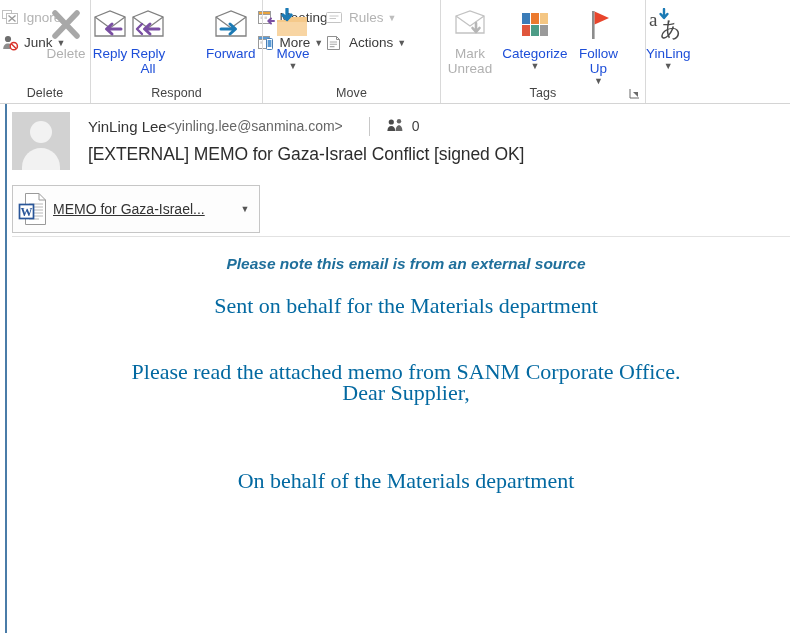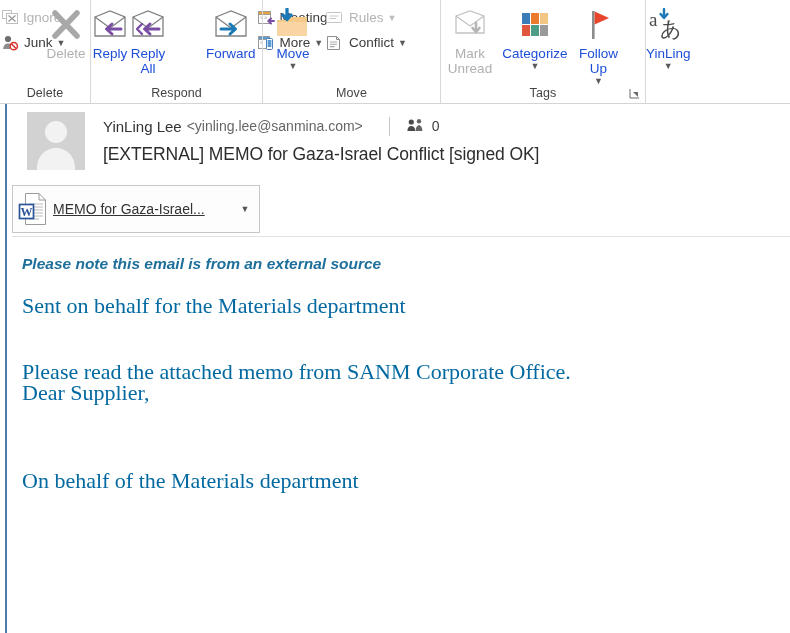--- a/index.html
+++ b/index.html
@@ -134,21 +134,21 @@
     left: 5px;
     top: 0;
     width: 2px;
     height: 529px;
     background: #4a7ca8;
   }
 
   .msg-header {
     display: flex;
     align-items: flex-start;
-    padding: 8px 0 0 27px;
+    padding: 8px 0 0 12px;
     height: 72px;
     box-sizing: border-box;
   }
   .avatar {
     width: 58px;
     height: 58px;
     background: #d2d2d2;
     position: relative;
     overflow: hidden;
     flex: none;
@@ -177,21 +177,20 @@
     align-items: center;
     height: 22px;
   }
   .from-name {
     font-size: 15px;
     color: #333333;
   }
   .from-addr {
     font-size: 14px;
     color: #666666;
-    margin-left: 5px;
   }
   .from-sep {
     width: 1px;
     height: 19px;
     background: #c8c8c8;
     margin: 0 17px 0 26px;
   }
   .people-count {
     display: flex;
     align-items: center;
@@ -244,20 +243,21 @@
   }
   .attach-divider {
     height: 1px;
     background: #e2e2e2;
     margin-top: 3px;
   }
 
   
   .msg-body {
     padding: 21px 0 0 22px;
+    text-align: center;
   }
   .external-note {
     font-family: "Liberation Sans", sans-serif;
     font-style: italic;
     font-weight: bold;
     font-size: 15.5px;
     color: #1f6f9b;
     margin-bottom: 22px;
   }
   .ser {
@@ -403,21 +403,21 @@
             <span class="sml-caret dim">▼</span>
           </div>
           <div class="smallbtn">
             <span class="sicon">
               <svg width="18" height="16" viewBox="0 0 18 16">
                 <path d="M1.5 1.5 L10.5 1.5 L13.5 4.5 L13.5 14.5 L1.5 14.5 Z" fill="#ffffff" stroke="#8f8f8f"></path>
                 <path d="M10.5 1.5 L10.5 4.5 L13.5 4.5" fill="none" stroke="#8f8f8f"></path>
                 <path d="M3.8 7 L11 7 M3.8 9.3 L11 9.3 M3.8 11.6 L8.5 11.6" stroke="#a9a9a9" stroke-width="1.1"></path>
               </svg>
             </span>
-            <span class="slabel">Conflict</span>
+            <span class="slabel">Actions</span>
             <span class="sml-caret">▼</span>
           </div>
         </div>
       </div>
       <div class="rgroup-label">Move</div>
     </div>
 
     <div class="rgroup" style="width:205px;">
       <div class="rgroup-body">
         <div class="bigbtn disabled" style="width:58px;">

